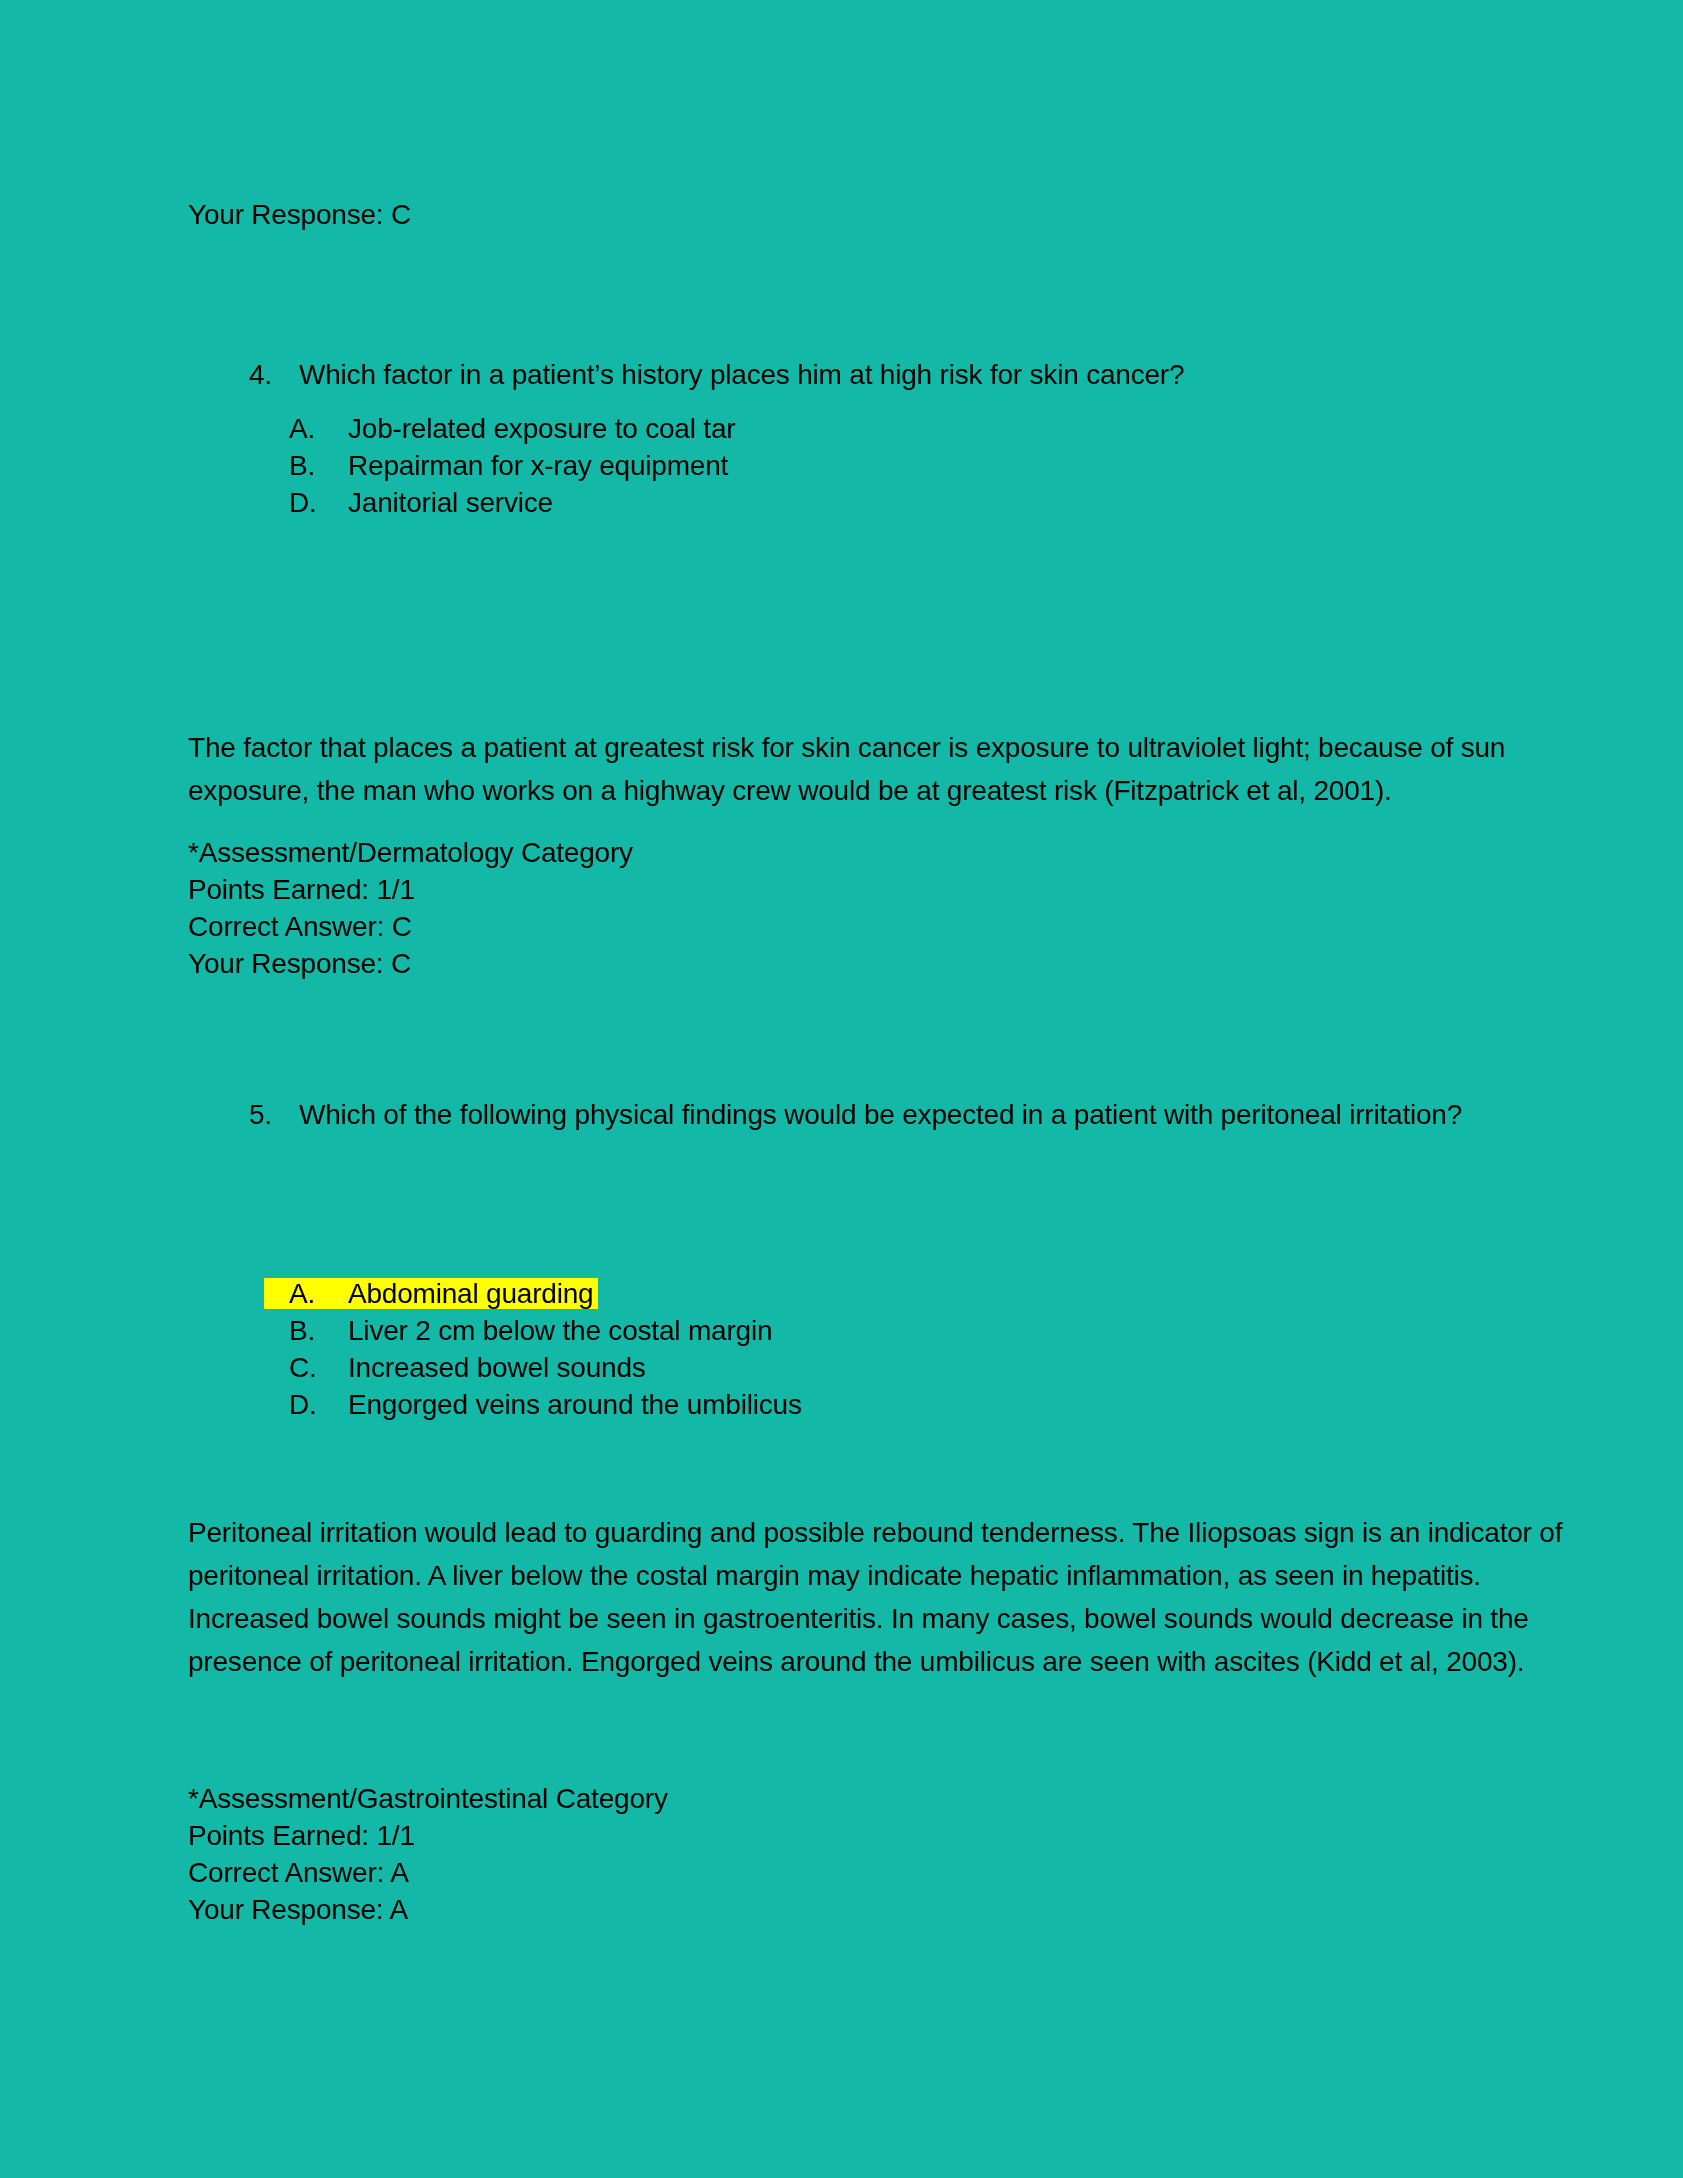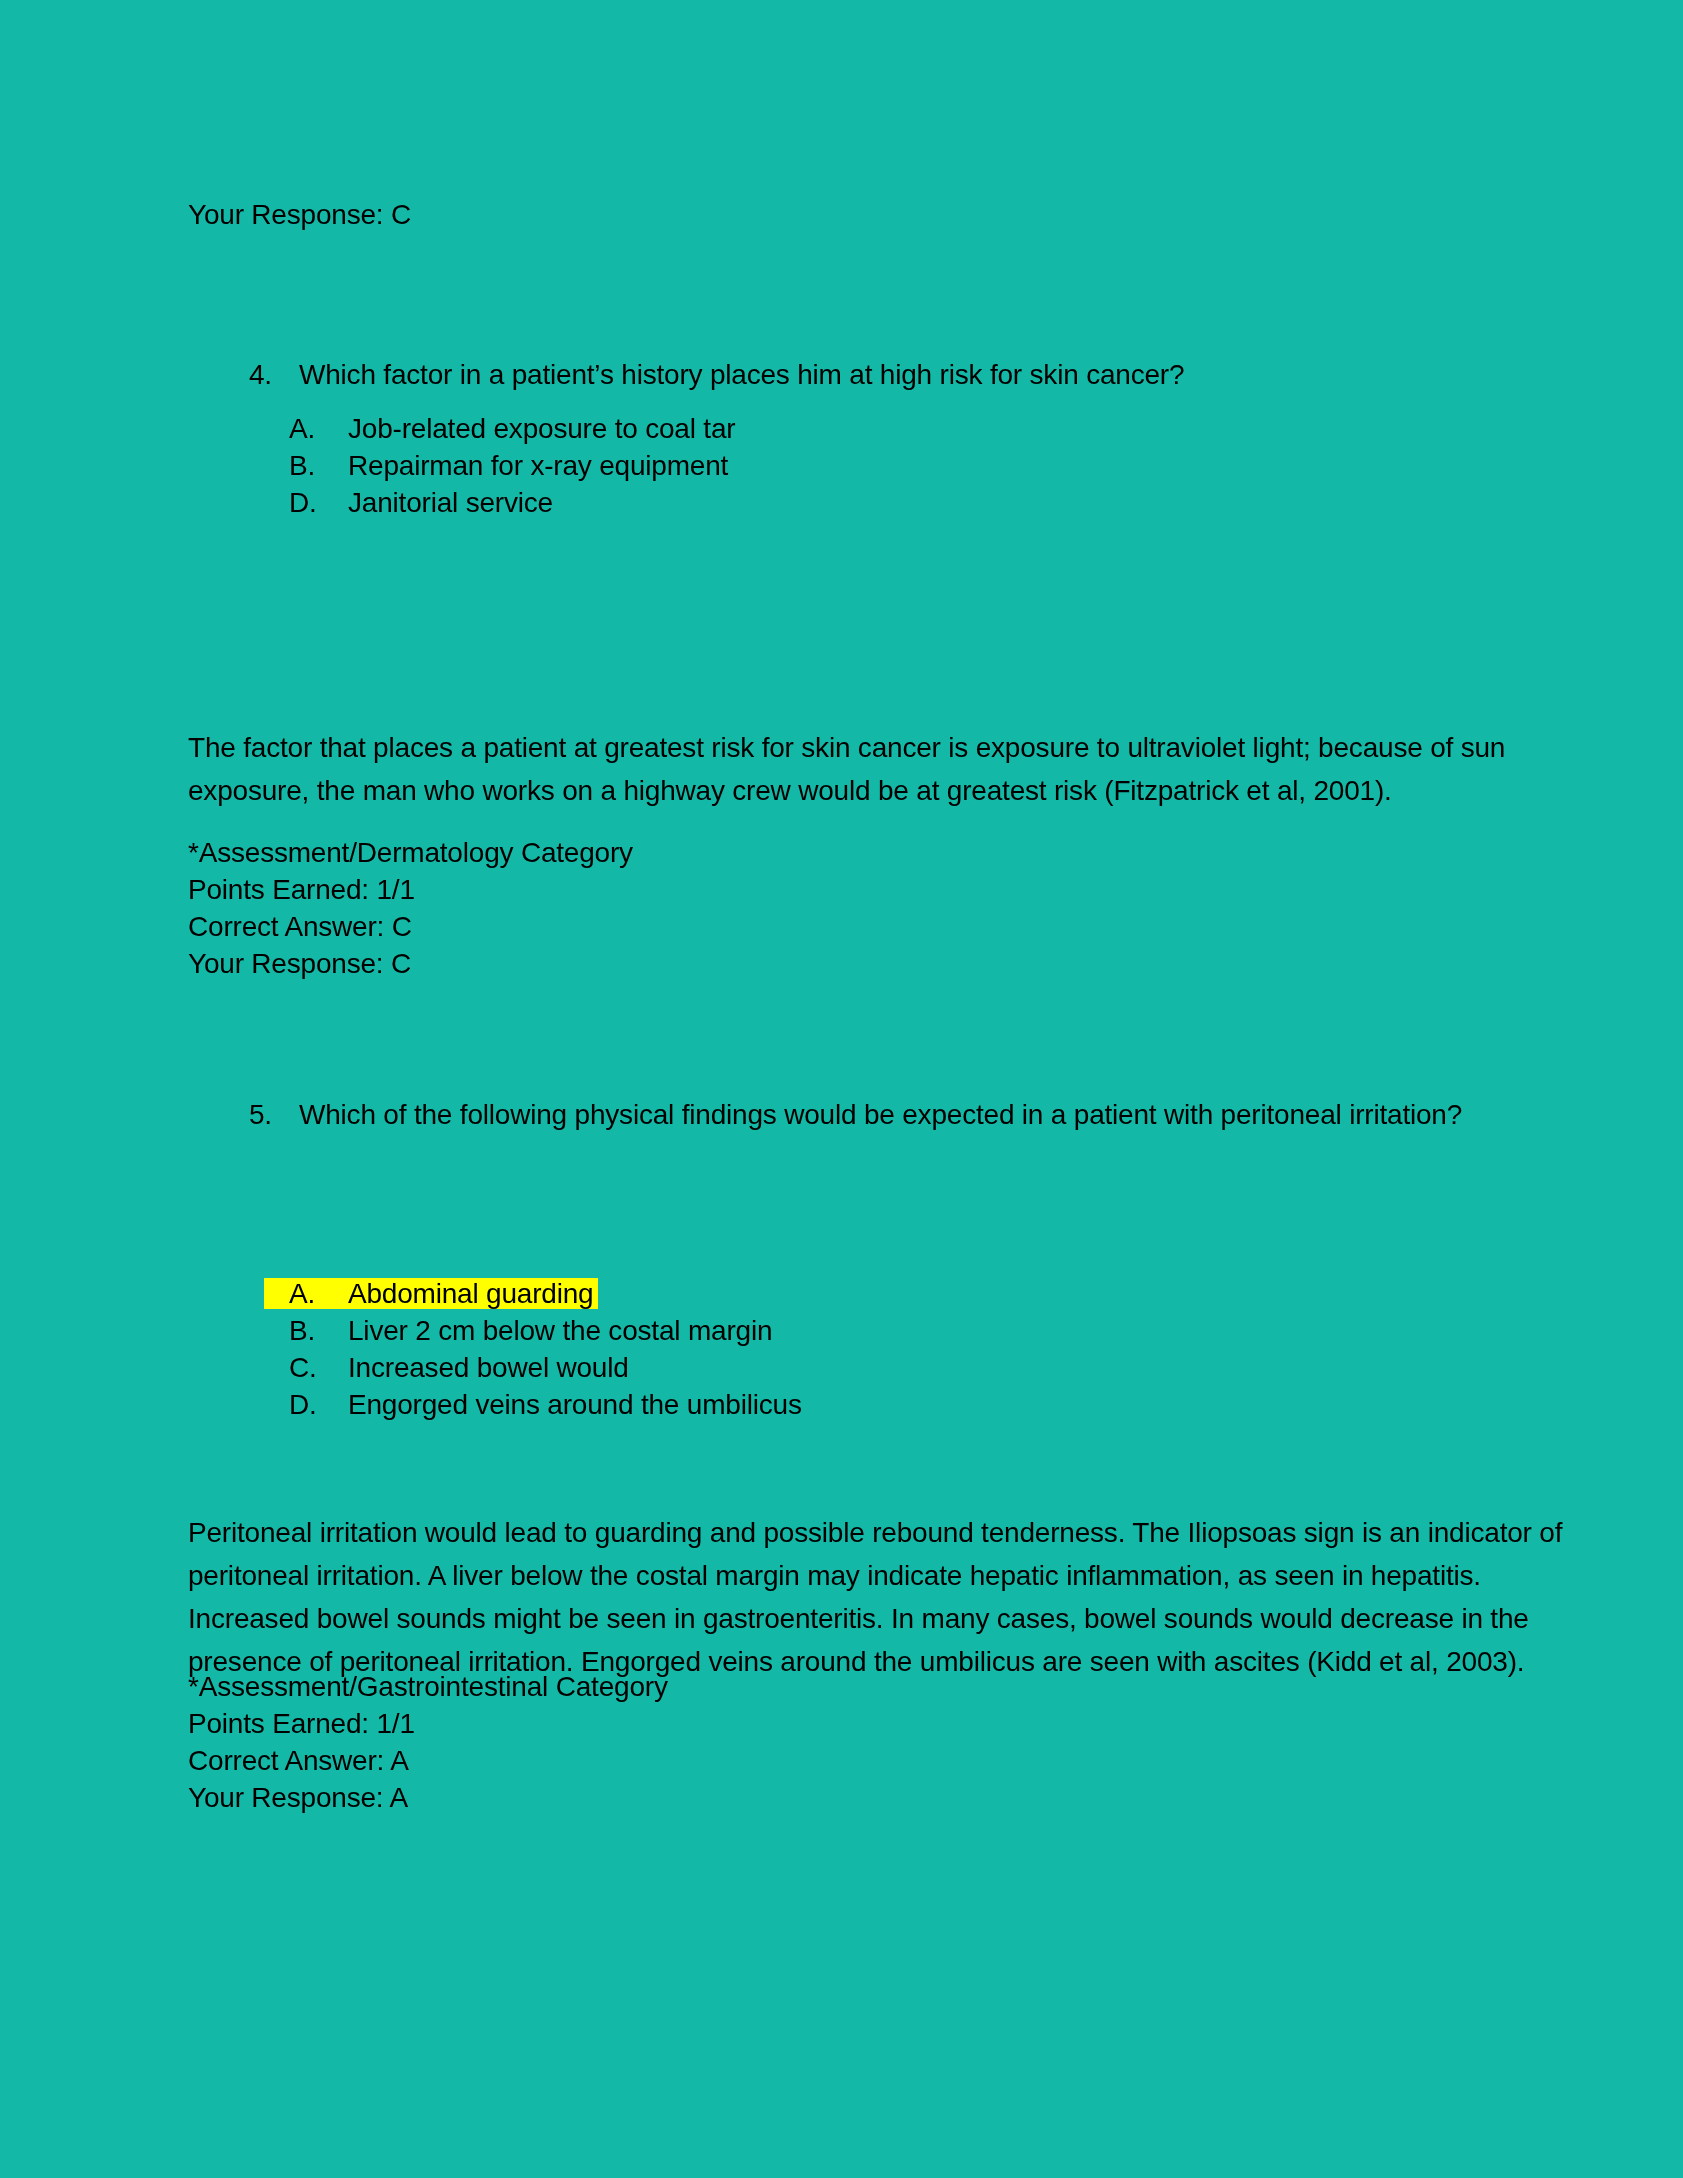--- a/index.html
+++ b/index.html
@@ -72,30 +72,30 @@
   </div>
 
   <div class="abs options" style="top:1238px;margin-top:37px;">
     <div class="opt">
       <span class="opt-inner hl"><span class="opt-letter">A.</span><span>Abdominal guarding</span></span>
     </div>
     <div class="opt">
       <span class="opt-inner"><span class="opt-letter">B.</span><span>Liver 2 cm below the costal margin</span></span>
     </div>
     <div class="opt">
-      <span class="opt-inner"><span class="opt-letter">C.</span><span>Increased bowel would</span></span>
+      <span class="opt-inner"><span class="opt-letter">C.</span><span>Increased bowel sounds</span></span>
     </div>
     <div class="opt">
       <span class="opt-inner"><span class="opt-letter">D.</span><span>Engorged veins around the umbilicus</span></span>
     </div>
   </div>
 
   <div class="abs para lh43" style="top:1511px;">Peritoneal irritation would lead to guarding and possible rebound tenderness. The Iliopsoas sign is an indicator of peritoneal irritation. A liver below the costal margin may indicate hepatic inflammation, as seen in hepatitis. Increased bowel sounds might be seen in gastroenteritis. In many cases, bowel sounds would decrease in the presence of peritoneal irritation. Engorged veins around the umbilicus are seen with ascites (Kidd et al, 2003).</div>
 
-  <div class="abs result" style="top:1668px;">
+  <div class="abs result" style="top:1780px;">
     <div>*Assessment/Gastrointestinal Category</div>
     <div>Points Earned: 1/1</div>
     <div>Correct Answer: A</div>
     <div>Your Response: A</div>
   </div>
 
 </div>
 
 
 </body></html>

